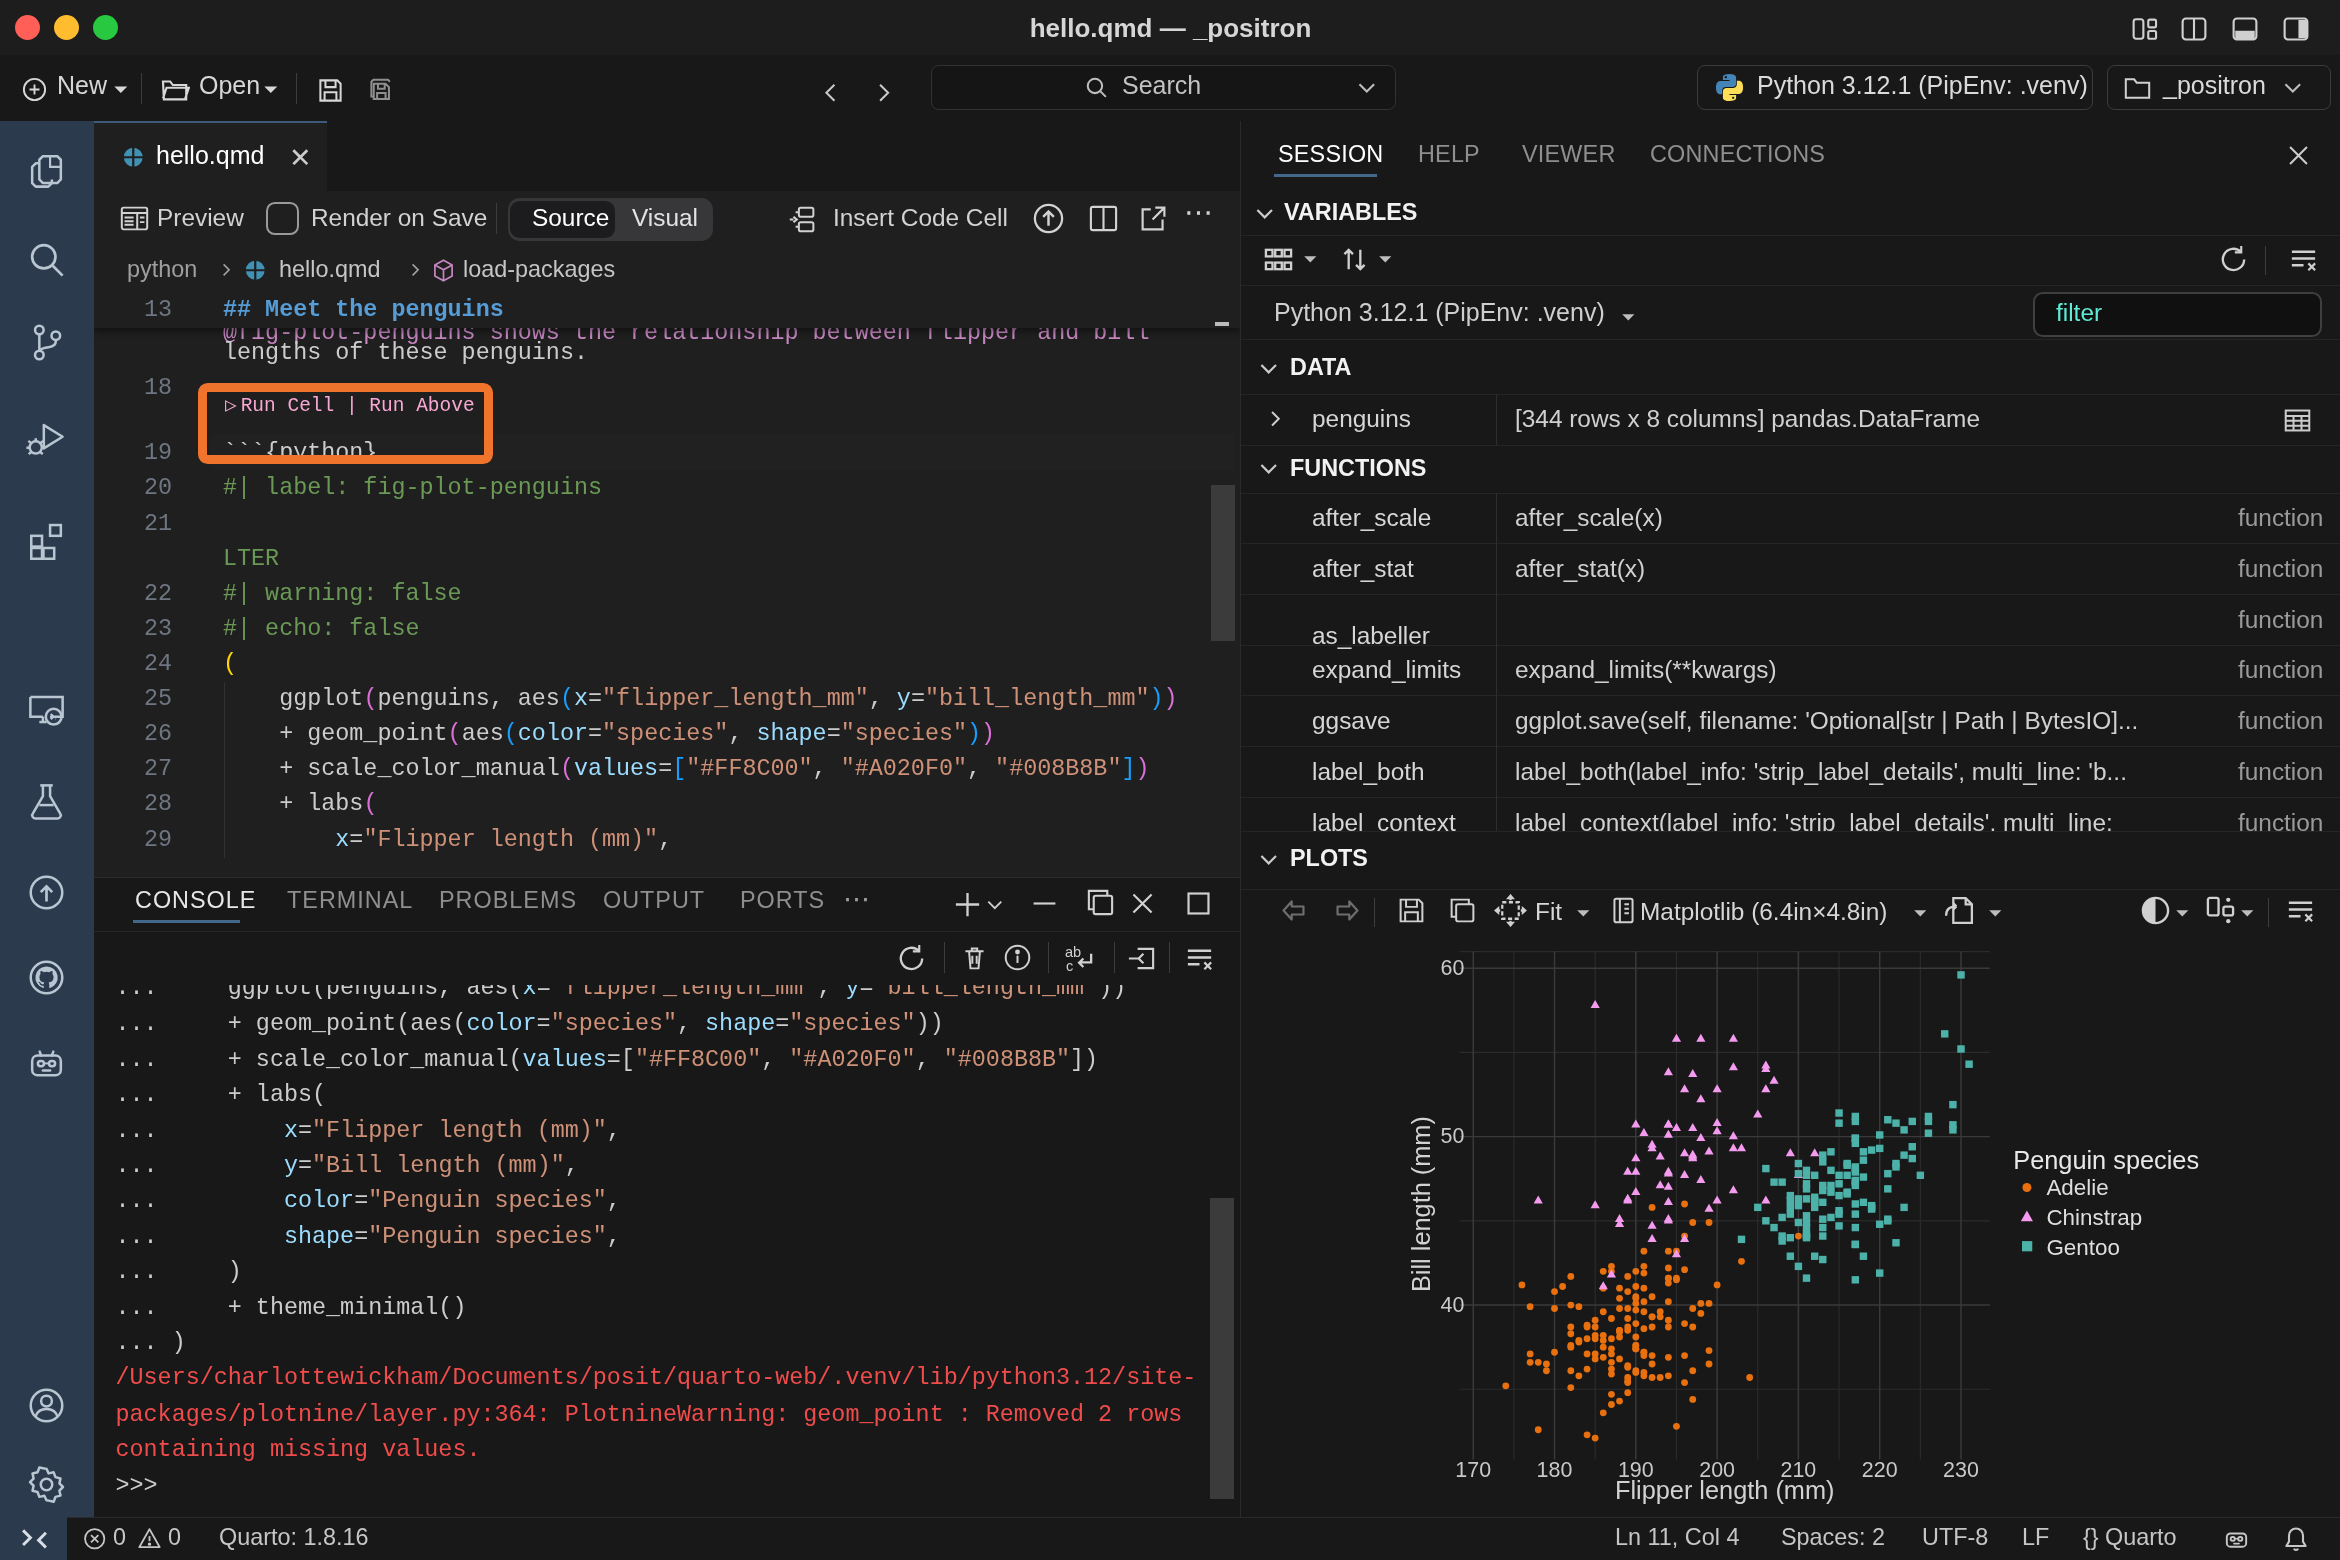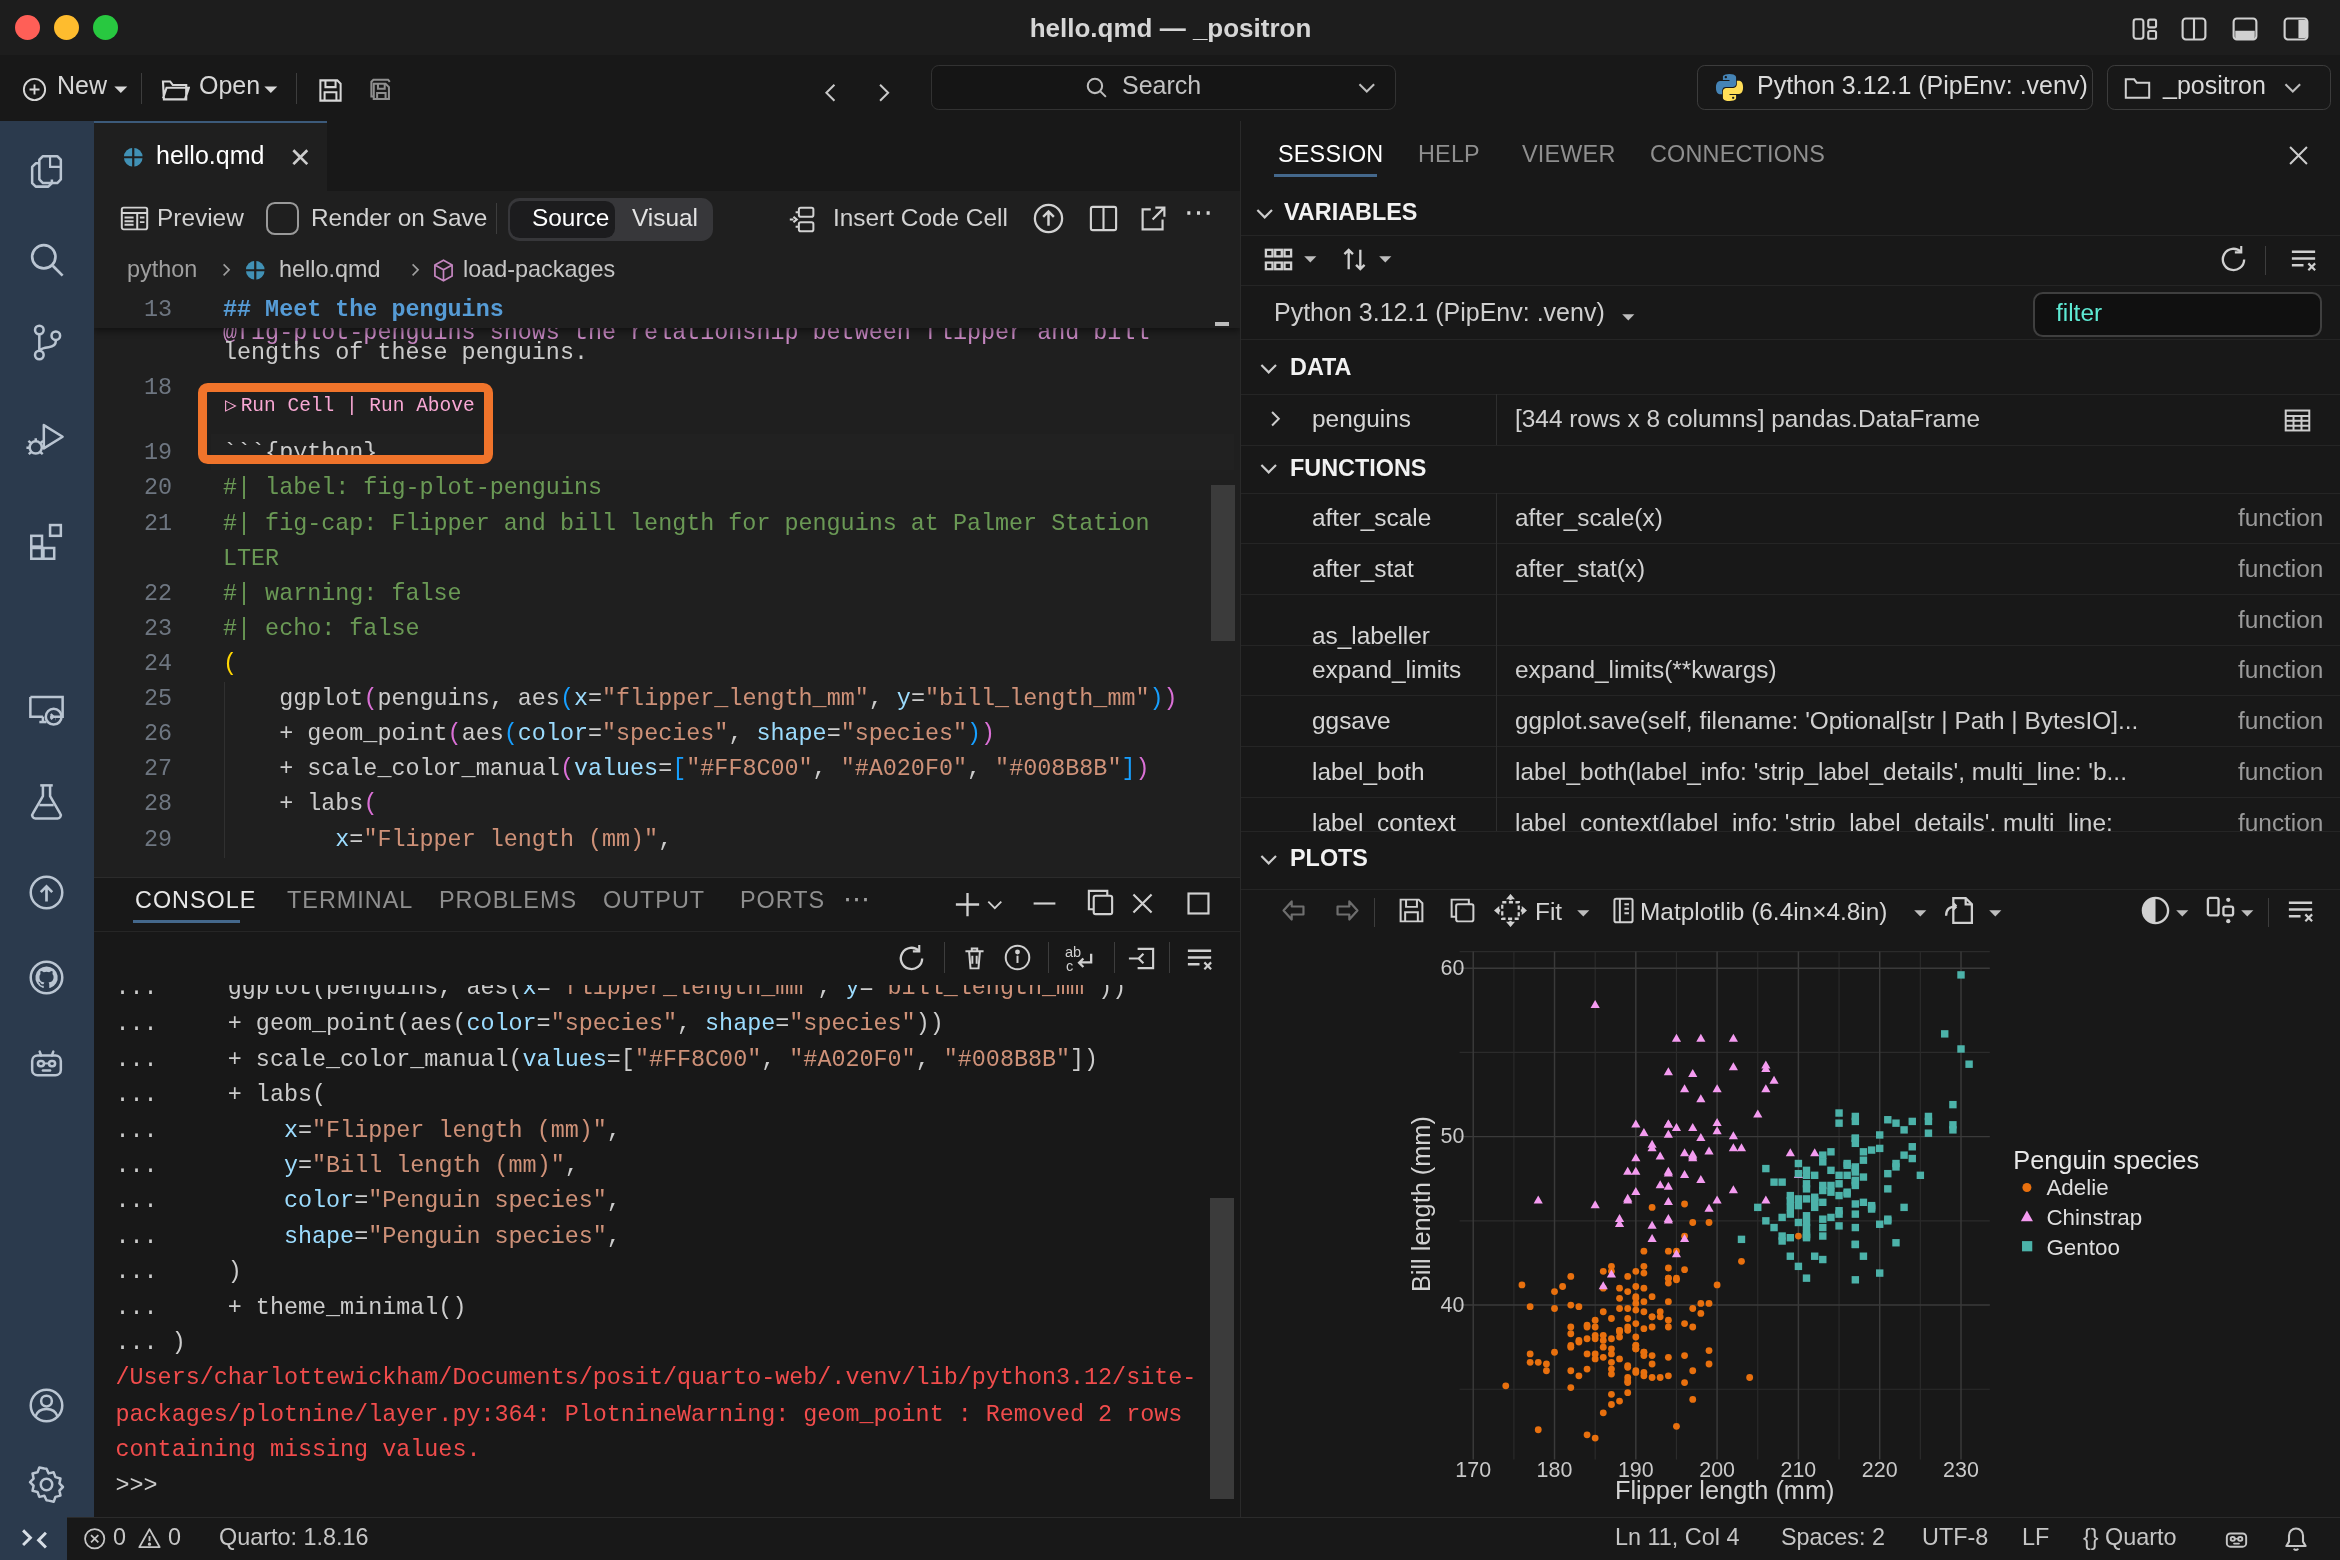--- a/index.html
+++ b/index.html
@@ -233,21 +233,20 @@
   <div class="cr m" style="top:23.4px">@fig-plot-penguins shows the relationship between flipper and bill</div>
   <div class="cr t" style="top:43px">lengths of these penguins.</div>
   <div class="ln" style="top:78px">18</div>
   <div class="a" style="left:131px;top:100px;font-size:19.5px;color:#f9a8d4;font-family:Liberation Mono, monospace">▷ Run Cell | Run Above</div>
   <div class="a" style="left:117px;top:141px;width:1023px;height:36px;background:#232323;opacity:0.55"></div>
     <div class="ln" style="top:143px">19</div>
     <div class="cr t" style="top:143px">```{python}</div>
   <div class="ln" style="top:178px">20</div>
     <div class="cr g" style="top:178px">#| label: fig-plot-penguins</div>
   <div class="ln" style="top:214px">21</div>
-    <div class="cr g" style="top:214px">#| fig-cap: Flipper and bill length for penguins at Palmer Station</div>
   <div class="cr g" style="top:249px">LTER</div>
   <div class="ln" style="top:284px">22</div>
     <div class="cr g" style="top:284px">#| warning: false</div>
   <div class="ln" style="top:319px">23</div>
     <div class="cr g" style="top:319px">#| echo: false</div>
   <div class="ln" style="top:354px">24</div>
     <div class="cr y" style="top:354px">(</div>
   <div class="a" style="left:130px;top:389px;width:1px;height:176px;background:#303030"></div>
   <div class="ln" style="top:389px">25</div>
     <div class="cr t" style="top:389px">    ggplot<span class="p">(</span>penguins, aes<span class="u">(</span><span class="lb">x</span>=<span class="s">"flipper_length_mm"</span>, <span class="lb">y</span>=<span class="s">"bill_length_mm"</span><span class="u">)</span><span class="p">)</span></div>

